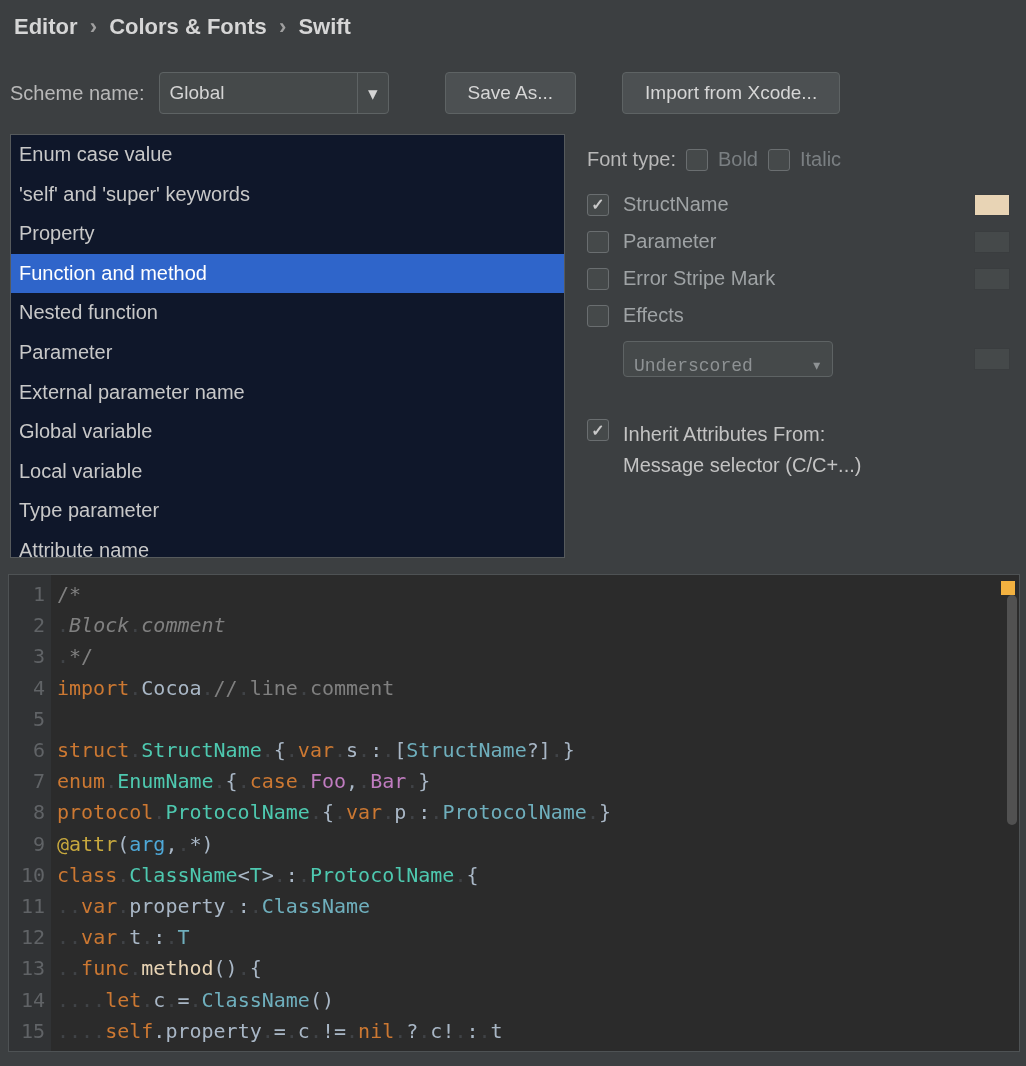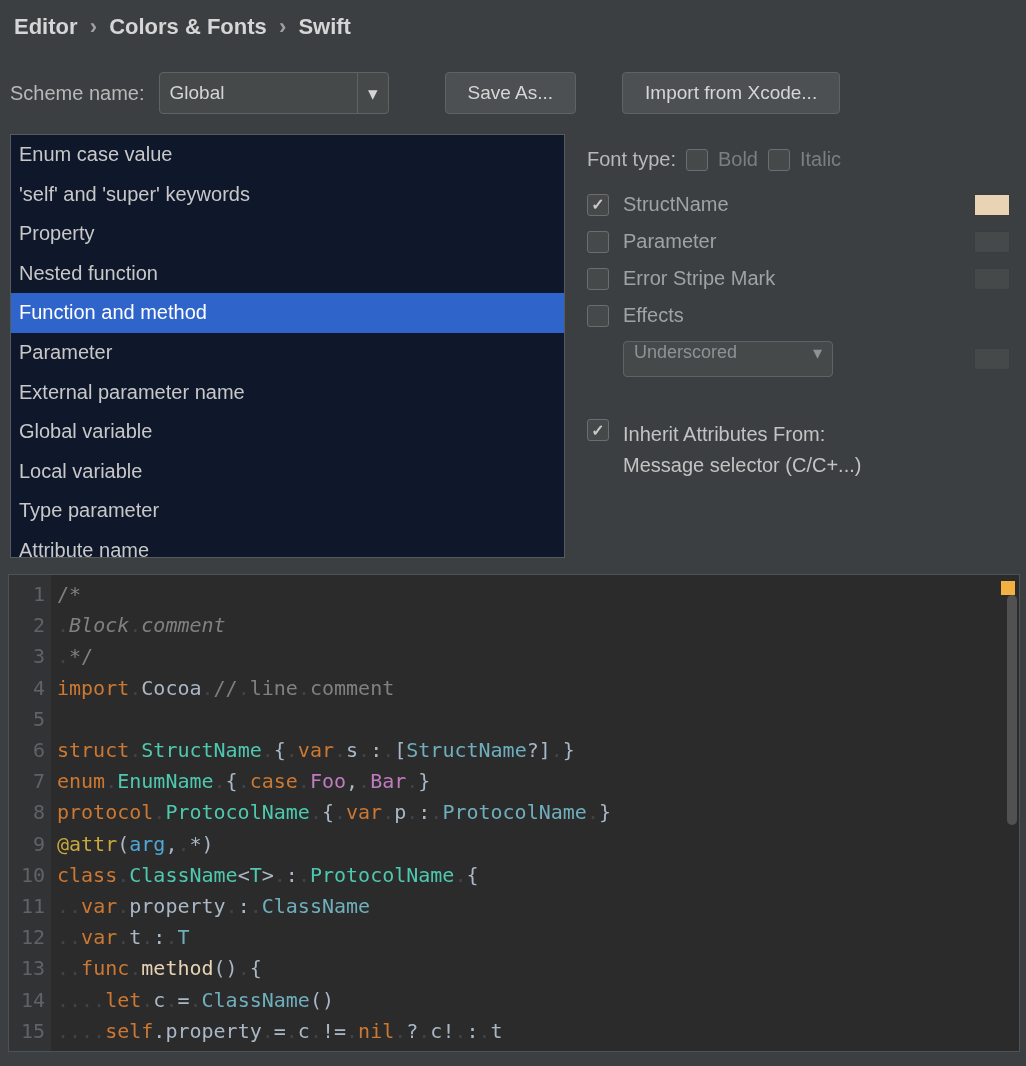--- a/index.html
+++ b/index.html
@@ -101,29 +101,30 @@
   .attr-row { display:flex; align-items:center; gap:14px; margin-bottom:14px; }
   .attr-row .lbl { font-size:20px; color:#9fa3a5; width:210px; }
   .swatch {
     width:36px; height:22px;
     border:1px solid #3a3d3f;
     margin-left:auto;
     margin-right:4px;
   }
   .swatch.empty { background:#45494a; }
   .effects-combo {
-    display:flex; align-items:flex-start; justify-content:space-between;
+    display:flex; align-items:flex-end; justify-content:space-between;
     background:#45494a;
     border:1px solid #5e6364;
     border-radius:4px;
     height:36px; width:210px;
     padding:0 10px;
     color:#8e9294;
     font-size:18px;
     margin-left:36px;
+    font-family:Liberation Mono, monospace;
   }
 
   .inherit-box { margin-top:42px; display:flex; gap:14px;}
   .inherit-box .txt { font-size:20px; color:#c3c3c3; line-height:1.55;}
   .inherit-box .sub { padding-left:0; }
 
   
   .code-preview {
     margin: 0 6px 0 8px;
     background:#2b2b2b;
@@ -201,22 +202,22 @@
   <div style="width:18px"></div>
   <div class="btn">Import from Xcode...</div>
 </div>
 
 <div class="middle">
   <div class="list-pane">
     <div class="list-inner" id="list-inner">
         <div class="list-item">Enum case value</div>
         <div class="list-item">'self' and 'super' keywords</div>
         <div class="list-item">Property</div>
+        <div class="list-item selected">Function and method</div>
         <div class="list-item">Nested function</div>
-        <div class="list-item selected">Function and method</div>
         <div class="list-item">Parameter</div>
         <div class="list-item">External parameter name</div>
         <div class="list-item">Global variable</div>
         <div class="list-item">Local variable</div>
         <div class="list-item">Type parameter</div>
         <div class="list-item">Attribute name</div>
       </div>
   </div>
 
   <div class="right-pane">

